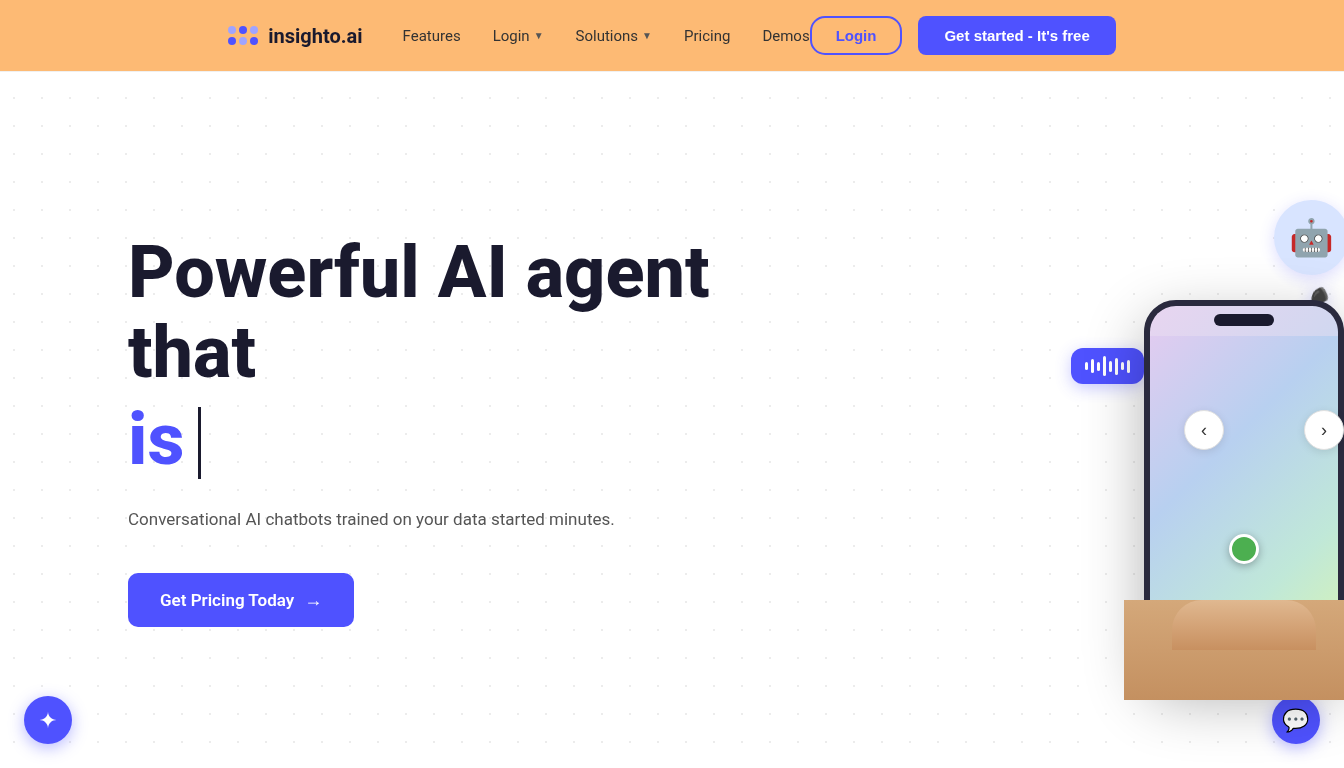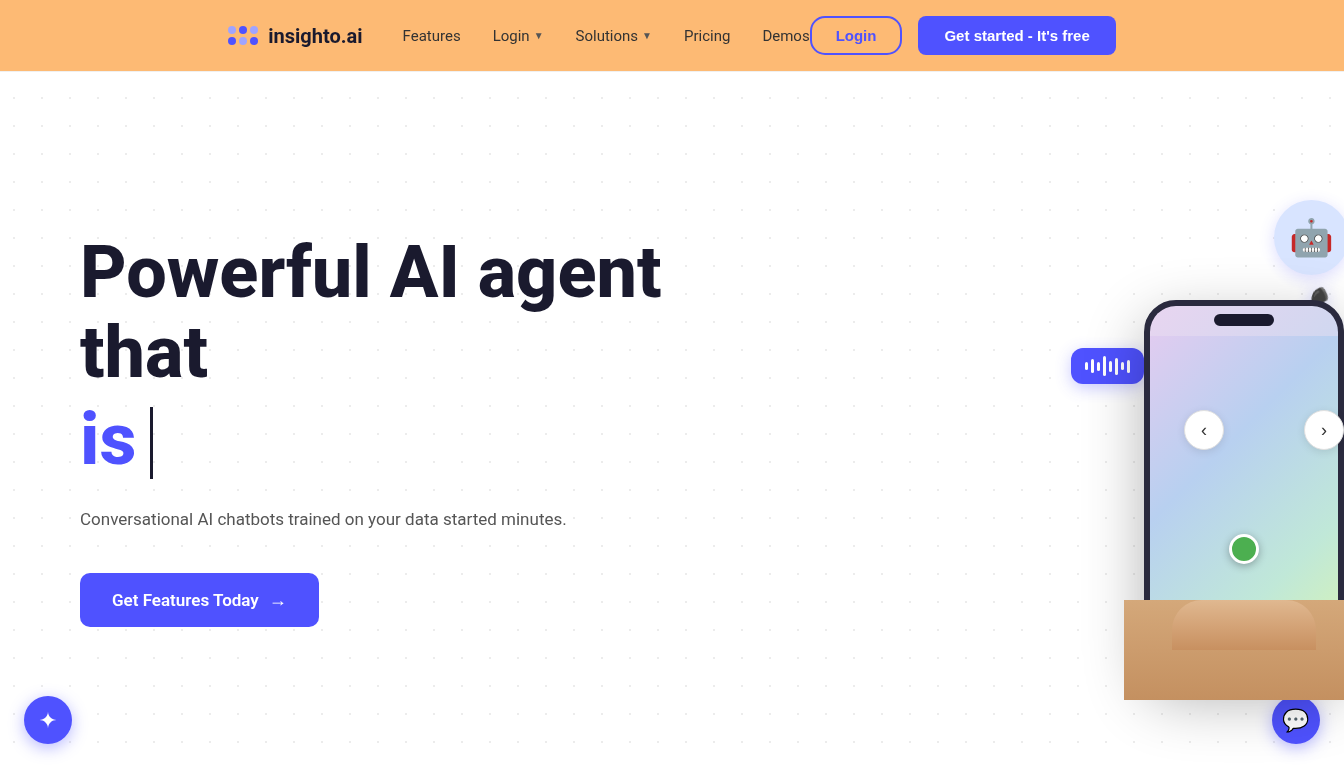--- a/index.html
+++ b/index.html
@@ -65,20 +65,21 @@
     }
 
     
     .hero {
       position: relative;
       z-index: 1;
       display: flex;
       align-items: center;
       padding: 60px 60px 40px 80px;
       height: calc(768px - 72px);
+      margin-left: 48px;
     }
 
     .hero-content { flex: 1; max-width: 700px; }
     .hero-title {
       font-size: 72px;
       font-weight: 800;
       color: #1a1a2e;
       line-height: 1.1;
       margin-bottom: 8px;
     }
@@ -302,21 +303,21 @@
 
 <section class="hero">
   <div class="hero-content">
     <h1 class="hero-title">Powerful AI agent that</h1>
     <div class="hero-title-line2">
       <span class="hero-colored">is</span>
       <span class="cursor-line"></span>
     </div>
     <p class="hero-subtitle">Conversational AI chatbots trained on your data started minutes.</p>
     <a class="btn-cta" href="#">
-      <span>Get Features Today</span>
+      <span>Get Pricing Today</span>
       <span class="arrow-icon">→</span>
     </a>
   </div>
 
   <div style="position:relative; margin-left: auto;">
     <button class="slider-arrow slider-arrow-left">‹</button>
     <button class="slider-arrow slider-arrow-right">›</button>
 
     <div class="hero-image">
 

